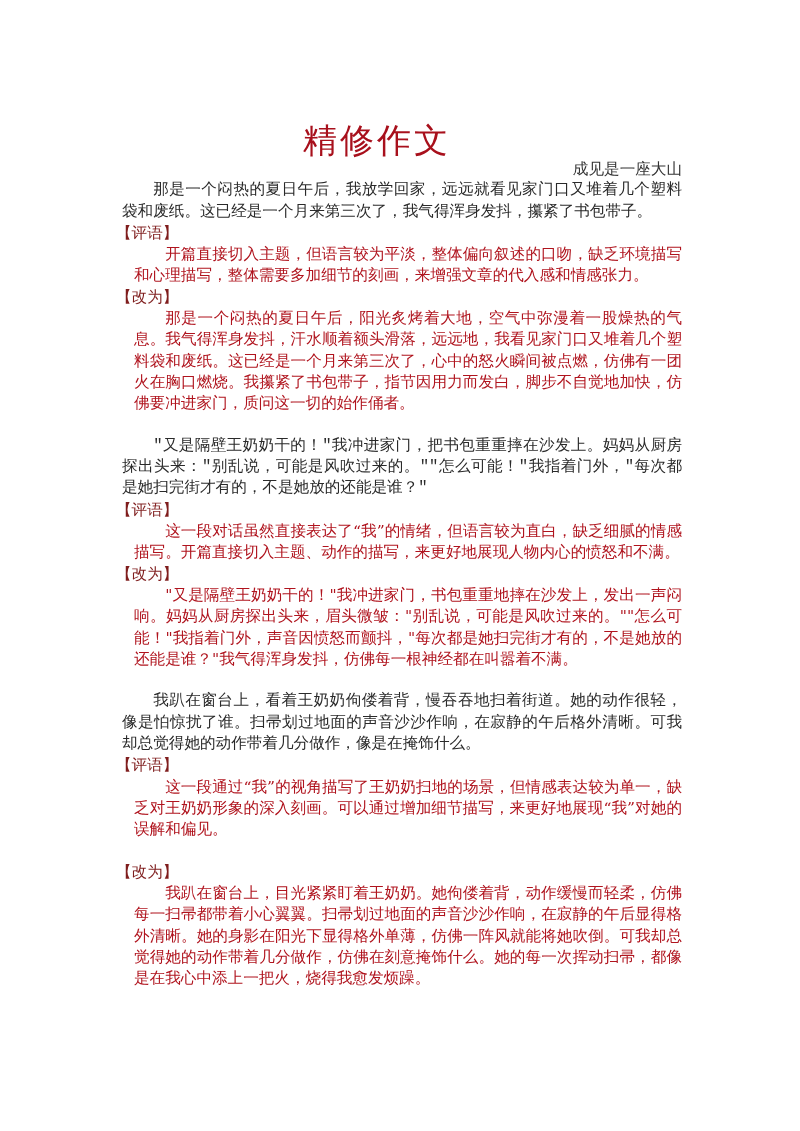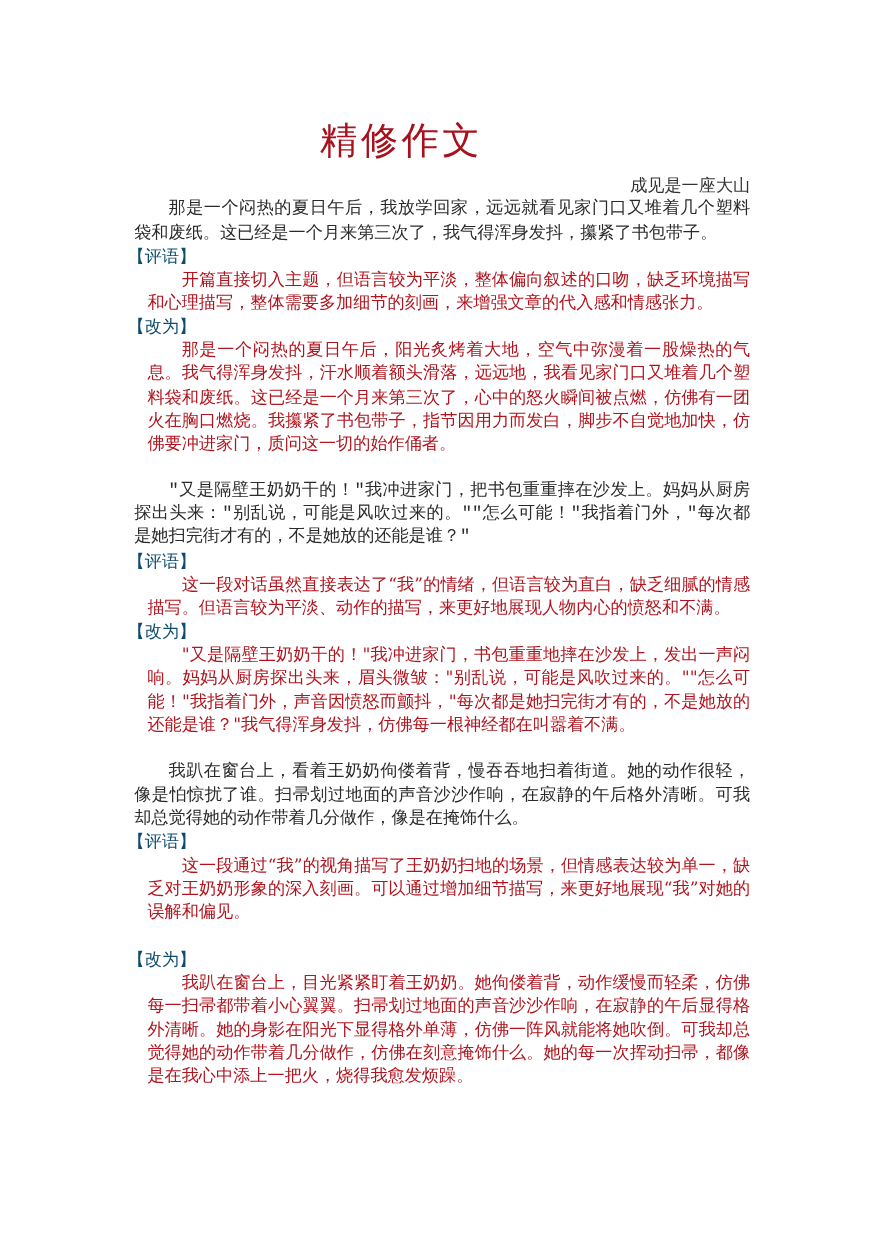--- a/index.html
+++ b/index.html
@@ -18,21 +18,21 @@
       position: absolute;
       top: 104px;
       left: 0;
       width: 730px;
       text-align: center;
       font-size: 34px;
       letter-spacing: 3px;
       color: #a8101c;
       font-family: "DejaVu Sans", "Liberation Sans", sans-serif;
       font-weight: normal;
-      margin: 0;
+      margin: 12px;
       line-height: 48px;
     }
     .content {
       position: absolute;
       top: 159px;
       left: 122px;
       width: 560px;
       font-size: 15.6px;
       line-height: 21.3px;
       color: #2a2a2a;
@@ -45,21 +45,21 @@
     }
     .para {
       margin: 0;
       text-indent: 2em;
       text-align: justify;
     }
     .para.black { color: #2a2a2a; font-family: Liberation Mono, monospace; }
     .para.red { color: #b0141e; margin-left: 12px; }
     .label {
       margin: 0;
-      color: #0c4a6e;
+      color: #7f1d1d;
       margin-left: -6px;
     }
     .blank {
       height: 21.3px;
     }
   </style>
 </head>
 <body>
 
 <h1 class="page-title">精修作文</h1>
@@ -73,21 +73,21 @@
     <p class="para red">开篇直接切入主题，但语言较为平淡，整体偏向叙述的口吻，缺乏环境描写和心理描写，整体需要多加细节的刻画，来增强文章的代入感和情感张力。</p>
     <p class="label">【改为】</p>
     <p class="para red">那是一个闷热的夏日午后，阳光炙烤着大地，空气中弥漫着一股燥热的气息。我气得浑身发抖，汗水顺着额头滑落，远远地，我看见家门口又堆着几个塑料袋和废纸。这已经是一个月来第三次了，心中的怒火瞬间被点燃，仿佛有一团火在胸口燃烧。我攥紧了书包带子，指节因用力而发白，脚步不自觉地加快，仿佛要冲进家门，质问这一切的始作俑者。</p>
   </div>
 
   <div class="blank"></div>
 
   <div>
     <p class="para black">"又是隔壁王奶奶干的！"我冲进家门，把书包重重摔在沙发上。妈妈从厨房探出头来："别乱说，可能是风吹过来的。""怎么可能！"我指着门外，"每次都是她扫完街才有的，不是她放的还能是谁？"</p>
     <p class="label">【评语】</p>
-    <p class="para red">这一段对话虽然直接表达了“我”的情绪，但语言较为直白，缺乏细腻的情感描写。但语言较为平淡、动作的描写，来更好地展现人物内心的愤怒和不满。</p>
+    <p class="para red">这一段对话虽然直接表达了“我”的情绪，但语言较为直白，缺乏细腻的情感描写。开篇直接切入主题、动作的描写，来更好地展现人物内心的愤怒和不满。</p>
     <p class="label">【改为】</p>
     <p class="para red">"又是隔壁王奶奶干的！"我冲进家门，书包重重地摔在沙发上，发出一声闷响。妈妈从厨房探出头来，眉头微皱："别乱说，可能是风吹过来的。""怎么可能！"我指着门外，声音因愤怒而颤抖，"每次都是她扫完街才有的，不是她放的还能是谁？"我气得浑身发抖，仿佛每一根神经都在叫嚣着不满。</p>
   </div>
 
   <div class="blank"></div>
 
   <div>
     <p class="para black">我趴在窗台上，看着王奶奶佝偻着背，慢吞吞地扫着街道。她的动作很轻，像是怕惊扰了谁。扫帚划过地面的声音沙沙作响，在寂静的午后格外清晰。可我却总觉得她的动作带着几分做作，像是在掩饰什么。</p>
     <p class="label">【评语】</p>
     <p class="para red">这一段通过“我”的视角描写了王奶奶扫地的场景，但情感表达较为单一，缺乏对王奶奶形象的深入刻画。可以通过增加细节描写，来更好地展现“我”对她的误解和偏见。</p>

